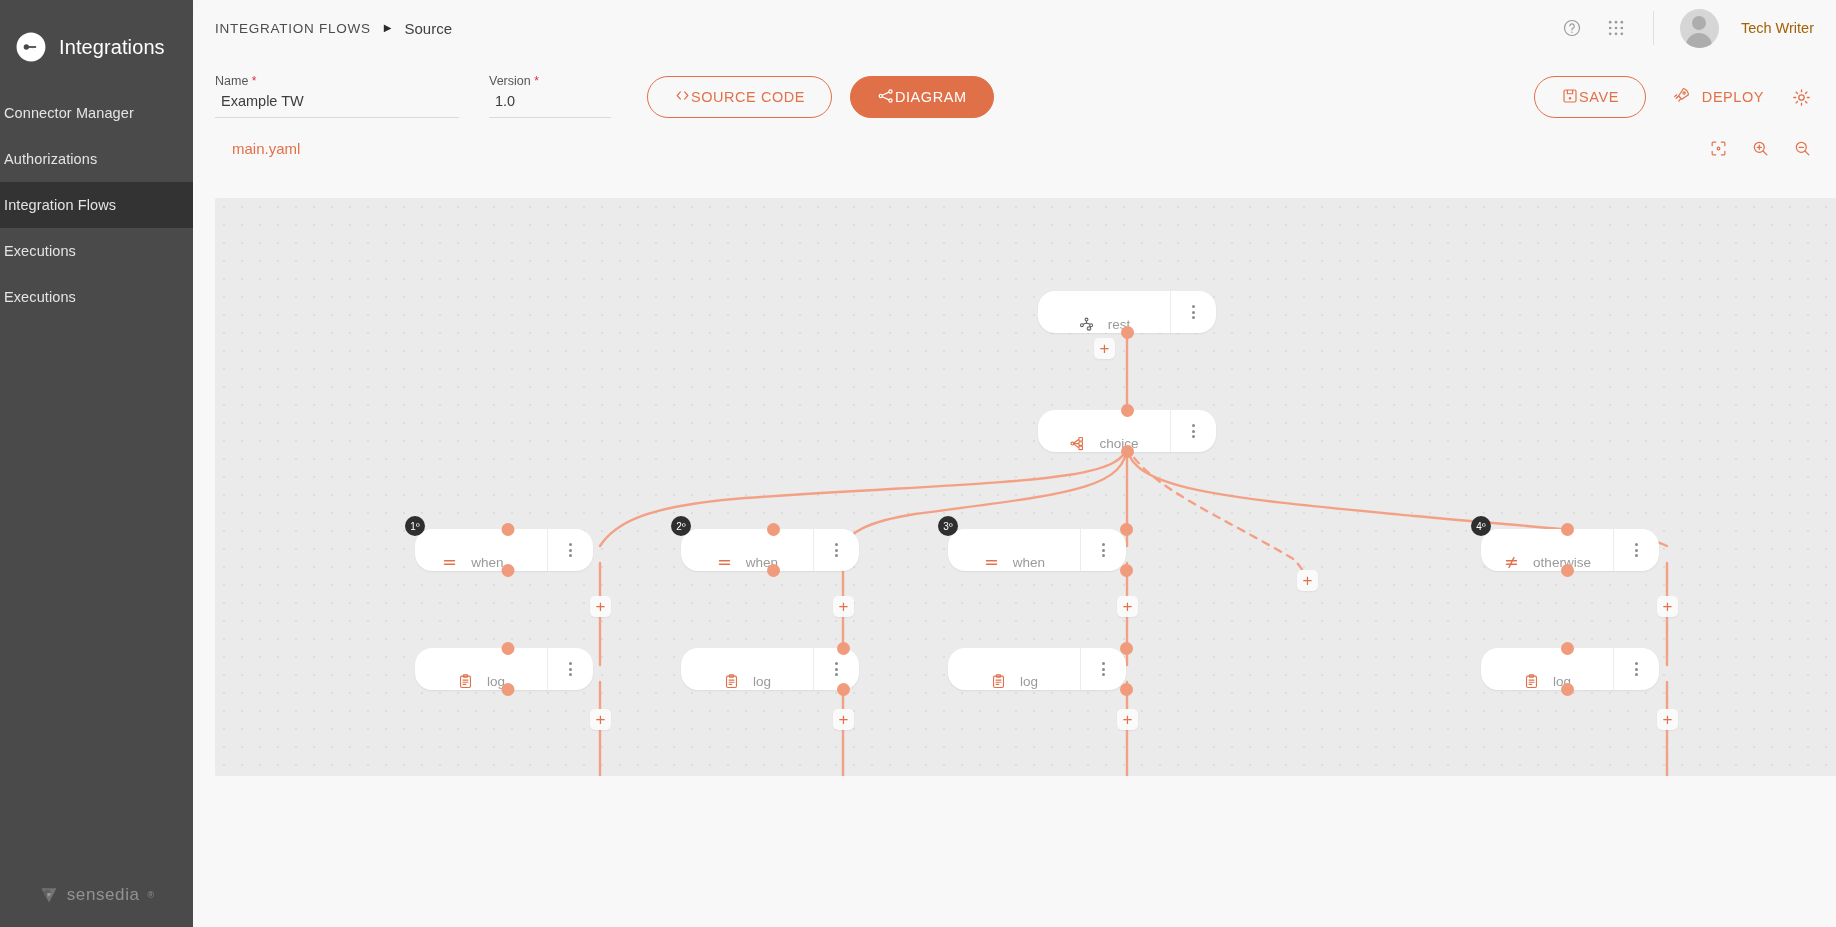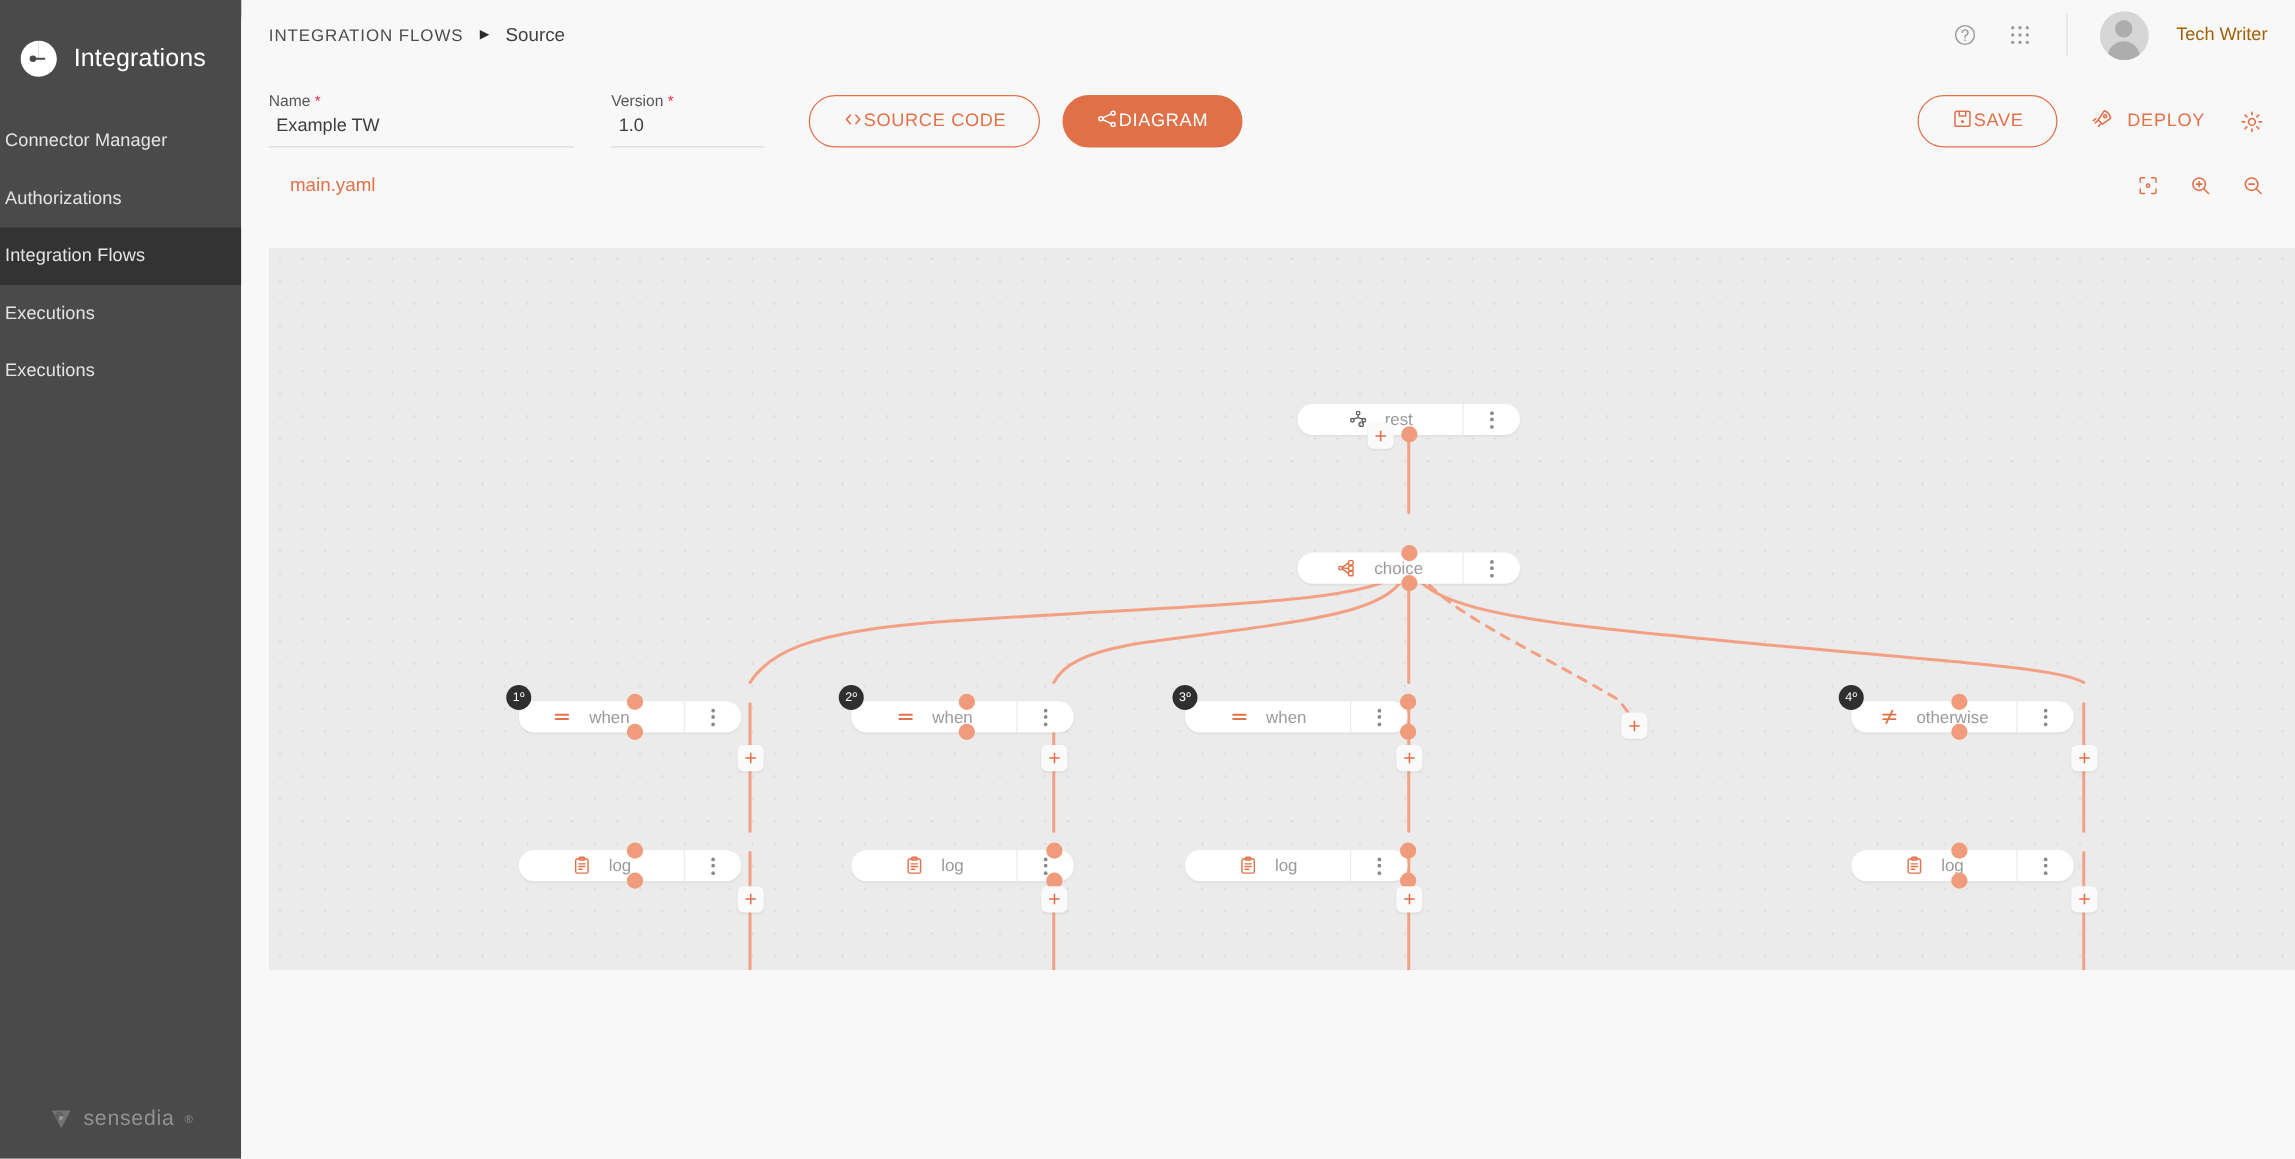--- a/index.html
+++ b/index.html
@@ -106,25 +106,24 @@
     width: 1646px; height: 578px;
     background-color: #ebebeb;
     background-image: radial-gradient(circle, #dcdcdc 1px, transparent 1.1px);
     background-size: 18px 18px;
     border-radius: 2px;
     overflow: hidden;
   }
   #edges { position: absolute; inset: 0; width: 100%; height: 100%; }
 
   .node {
-    position: absolute; height: 25px; border-radius: 17px;
-    background: #fff; display: flex; align-items: center;
+    position: absolute; height: 42px; border-radius: 17px;
+    background: #fff; display: flex; align-items: flex-end;
     box-shadow: 0 1px 2px rgba(0,0,0,.07);
     cursor: pointer;
-    margin-top: 32px;
   }
   .node-body { flex: 1 1 auto; display: flex; align-items: center; justify-content: center; gap: 13px; }
   .node-icon { width: 17px; height: 17px; display: flex; align-items: center; justify-content: center; }
   .node-label { font-size: 13.5px; color: #9a9a9a; }
   .node-menu {
     width: 46px; display: flex; align-items: center; justify-content: center;
     border-left: 1px solid #ececec; height: 100%; cursor: pointer;
   }
   .kebab { display: flex; flex-direction: column; gap: 2.5px; }
   .kebab i { width: 3px; height: 3px; border-radius: 50%; background: #8a8a8a; display: block; }

